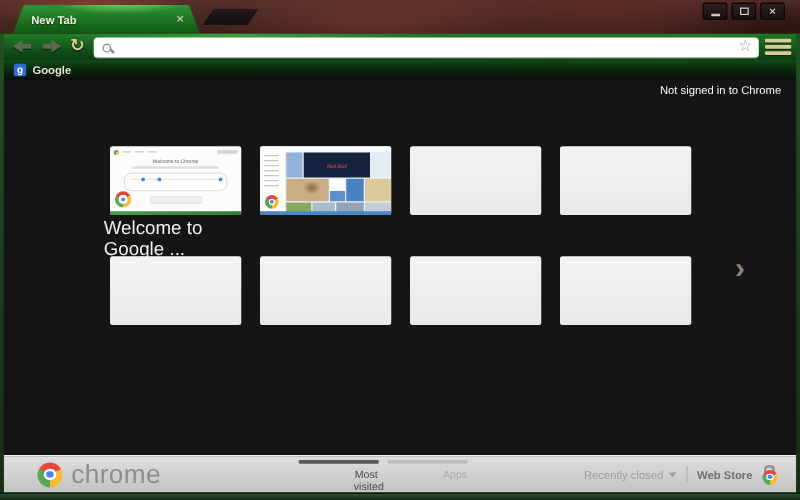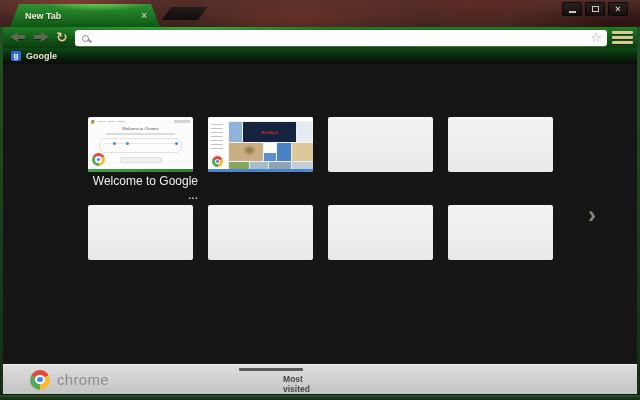--- a/index.html
+++ b/index.html
@@ -66,21 +66,21 @@
   .favicon-g{width:10px;height:10px;background:#2f6bd8;border-radius:2px;color:#fff;font-size:8px;font-weight:bold;
     display:flex;align-items:center;justify-content:center;line-height:1;}
   .bookmark-label{color:#ece8d2;font-size:9px;font-weight:bold;text-shadow:0 1px 1px rgba(0,0,0,.6);text-align:center;}
 
   
   .content{position:absolute;left:3px;top:64px;width:634px;height:300px;background:#151515;}
   .signin{position:absolute;right:12px;top:3px;text-align:right;color:#fafafa;font-size:9px;line-height:10.5px;}
   .signin a{color:#fafafa;text-decoration:underline;cursor:pointer;}
 
   .tile{position:absolute;width:105px;height:55px;border-radius:2px;background:linear-gradient(180deg,#f3f3f3,#e9e9e9);}
-  .tile-label{position:absolute;width:115px;text-align:right;color:#efefef;font-size:12px;}
+  .tile-label{position:absolute;width:115px;text-align:left;color:#efefef;font-size:15px;}
 
   
   .thumb{overflow:hidden;background:#fcfcfc;}
   .t1-nav{position:absolute;left:3px;top:2px;right:3px;height:5px;display:flex;align-items:center;gap:3px;}
   .t1-nav .dashes{width:7px;height:1.5px;background:#c9c9c9;}
   .t1-nav .right-dash{margin-left:auto;width:16px;height:2.5px;background:#d4d4d4;}
   .t1-title{position:absolute;left:0;right:0;top:9px;text-align:center;font-size:4px;color:#555;white-space:nowrap;}
   .t1-sub{position:absolute;left:18px;right:18px;top:16px;height:1.5px;background:#dcdcdc;}
   .t1-slider{position:absolute;left:11px;right:11px;top:21px;height:13px;border:1px solid #e0e0e0;border-radius:6px;background:#fdfdfd;}
   .t1-line{position:absolute;left:5px;right:5px;top:4px;height:1px;background:#e6e6e6;}
@@ -116,25 +116,25 @@
   .t1-ball{position:absolute;left:4px;bottom:6px;width:13px;height:13px;}
   .t2-ball{position:absolute;left:4px;bottom:5px;width:11px;height:11px;}
 
   .chevron-next{position:absolute;left:585px;top:139px;color:#8e8478;font-size:24px;font-weight:bold;line-height:1;cursor:pointer;}
 
   
   .footer{position:absolute;left:3px;top:364px;width:634px;height:30px;
     background:linear-gradient(180deg,#dedede,#c3c3c3);border-top:1px solid #ededed;box-sizing:border-box;}
   .brand{position:absolute;left:27px;top:0;height:100%;display:flex;align-items:center;gap:7px;}
   .brand-ball{width:20px;height:20px;}
-  .brand-text{color:#8d8d8d;font-size:15px;letter-spacing:.3px;}
+  .brand-text{color:#8d8d8d;font-size:21px;letter-spacing:.3px;}
   .footer-tabs{position:absolute;left:236px;top:3px;display:flex;gap:7px;}
   .ftab{width:64px;text-align:center;cursor:pointer;}
   .ftab .bar{height:3px;border-radius:1px;}
-  .ftab .lbl{margin-top:3px;font-size:8.5px;font-weight:bold;margin-left:44px;}
+  .ftab .lbl{margin-top:3px;font-size:8.5px;font-weight:normal;margin-left:44px;}
   .ftab.active .bar{background:#5a5a5a;}
   .ftab.active .lbl{color:#474747;}
   .ftab.inactive .bar{background:#bdbdbd;}
   .ftab.inactive .lbl{color:#a9a9a9;}
   .footer-right{position:absolute;right:13px;top:0;height:100%;display:flex;align-items:center;gap:8px;}
   .recently{display:flex;align-items:center;gap:4px;color:#9b9b9b;font-size:9px;cursor:pointer;}
   .caret-down{width:0;height:0;border-left:3.5px solid transparent;border-right:3.5px solid transparent;border-top:4px solid #9b9b9b;}
   .v-divider{width:1px;height:13px;background:#aeaeae;}
   .webstore-link{display:flex;align-items:center;gap:6px;color:#6f6f6f;font-size:9px;font-weight:bold;cursor:pointer;}
   .ws-icon{position:relative;width:16px;height:16px;}
@@ -194,20 +194,21 @@
 
   <div class="bookmarks-bar">
     <div class="bookmark">
       <span class="favicon-g">g</span>
       <span class="bookmark-label">Google</span>
     </div>
   </div>
 
   <div class="content">
     <div class="signin">
+      <div>Not signed in to Chrome</div>
     </div>
 
     <div class="tile thumb" style="left:85px;top:53px;">
       <div class="t1-nav">
         <span class="ball" style="width:4px;height:4px;"></span>
         <span class="dashes"></span>
           <span class="dashes"></span>
           <span class="dashes"></span>
         <span class="right-dash"></span>
       </div>
@@ -274,19 +275,37 @@
   <div class="footer">
     <div class="brand">
       <span class="ball brand-ball"></span>
       <span class="brand-text">chrome</span>
     </div>
     <div class="footer-tabs">
       <div class="ftab active">
         <div class="bar"></div>
         <div class="lbl">Most visited</div>
       </div>
+      <div class="ftab inactive">
+        <div class="bar"></div>
+        <div class="lbl">Apps</div>
+      </div>
+    </div>
+    <div class="footer-right">
+      <div class="recently">
+        <span>Recently closed</span>
+        <span class="caret-down"></span>
+      </div>
+      <div class="v-divider"></div>
+      <div class="webstore-link">
+        <span>Web Store</span>
+        <span class="ws-icon">
+          <span class="ws-handle"></span>
+          <span class="ball ws-ball"></span>
+        </span>
+      </div>
     </div>
   </div>
 
   <div class="border-left"></div>
   <div class="border-right"></div>
   <div class="border-bottom"></div>
 </div>
 
 </body></html>

